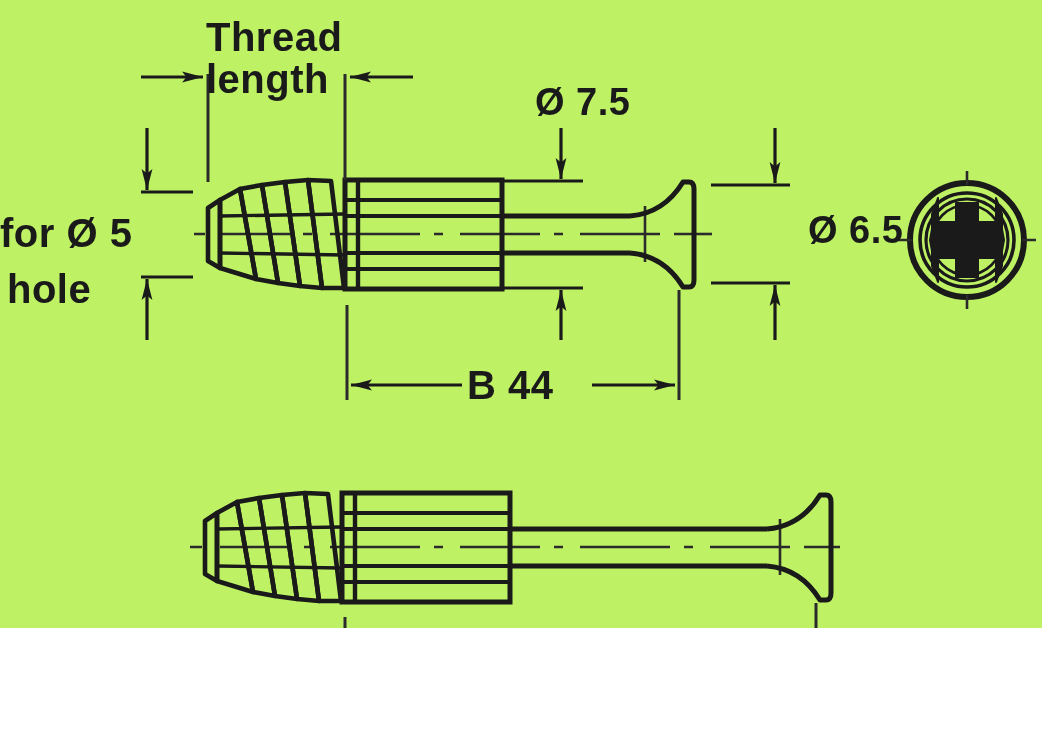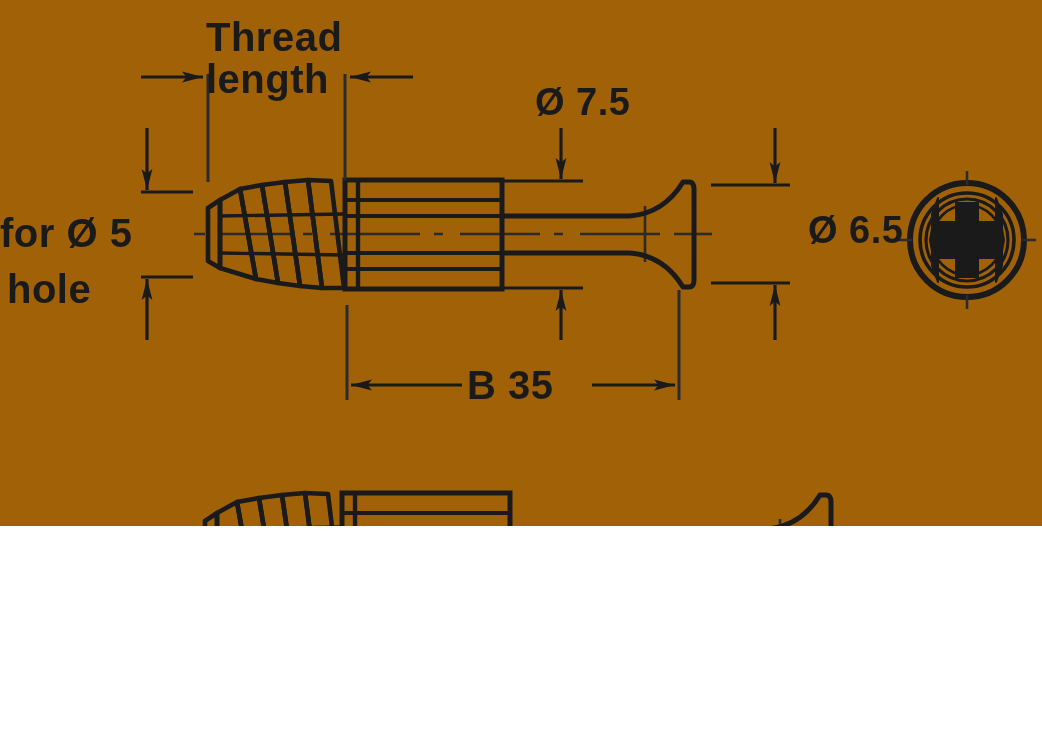--- a/index.html
+++ b/index.html
@@ -6,22 +6,22 @@
     margin: 0;
     padding: 0;
     background: #ffffff;
   }
   body {
     font-family: "Liberation Sans", sans-serif;
   }
   #stage {
     position: relative;
     width: 1042px;
-    height: 526px;
-    background: #a16207;
+    height: 628px;
+    background: #bef264;
     overflow: hidden;
   }
   #drawing {
     position: absolute;
     left: 0;
     top: 0;
     width: 1042px;
     height: 730px;
   }
   .lbl {
@@ -239,16 +239,16 @@
 length</div>
 
   <div class="lbl lbl-hole">for Ø 5</div>
 
   <div class="lbl lbl-hole2">hole</div>
 
   <div class="lbl lbl-d75">Ø 7.5</div>
 
   <div class="lbl lbl-d65">Ø 6.5</div>
 
-  <div class="lbl lbl-b24">B 35</div>
+  <div class="lbl lbl-b24">B 44</div>
 
 
 </div>
 
 </body></html>

